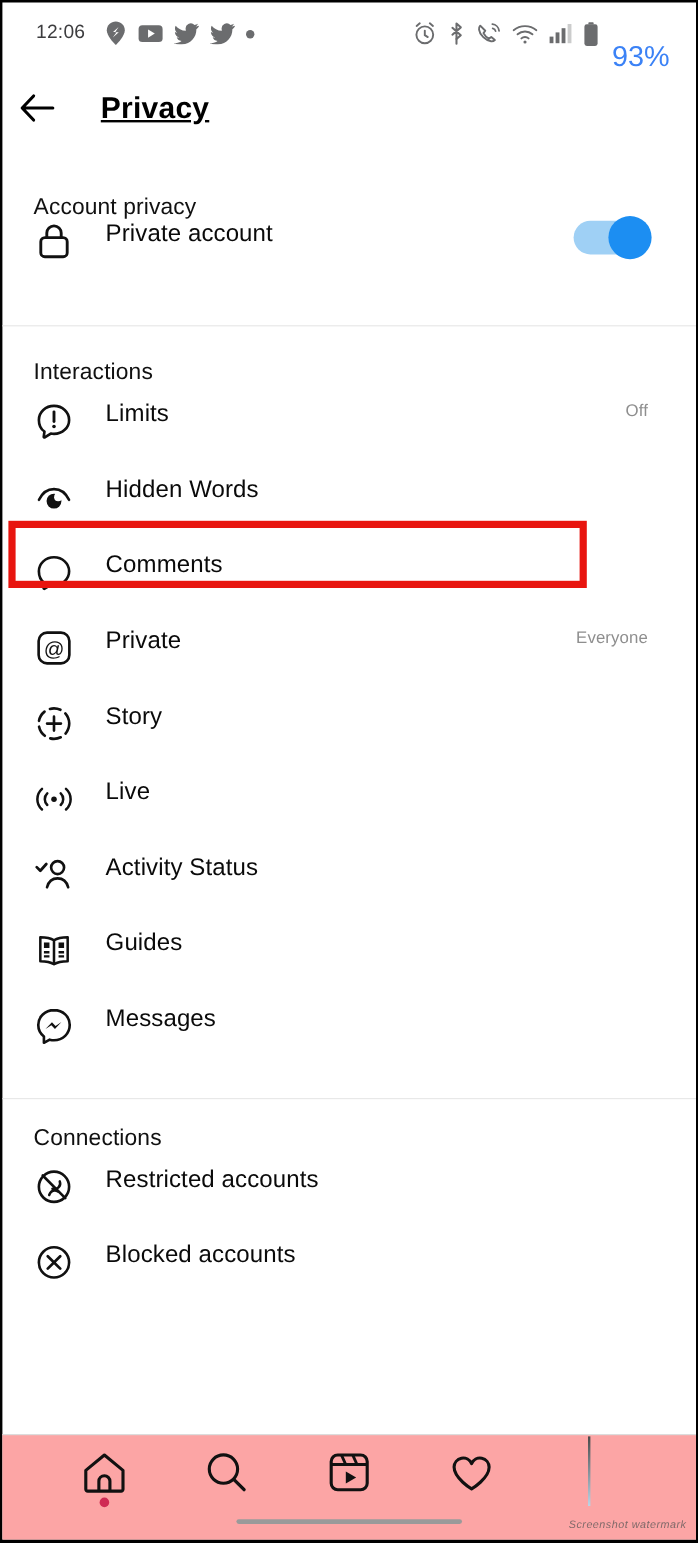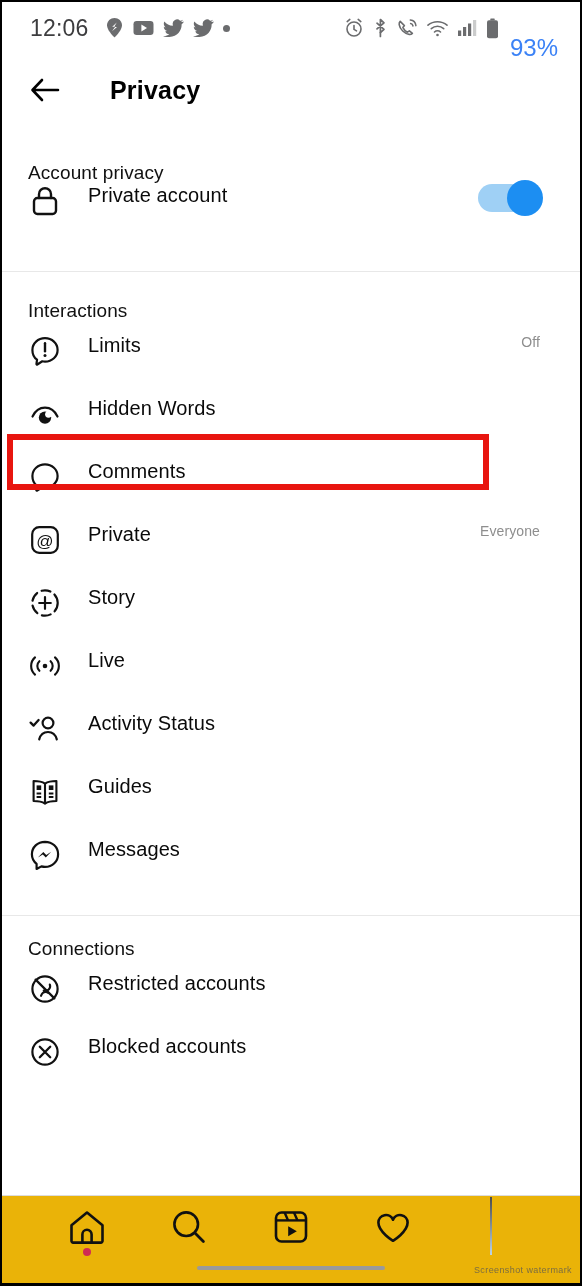--- a/index.html
+++ b/index.html
@@ -22,33 +22,34 @@
   
   .statusbar {
     height: 52px;
     display: flex;
     align-items: center;
     justify-content: space-between;
     padding: 0 22px 0 28px;
     color: #58595b;
   }
   .sb-left { display: flex; align-items: center; gap: 9px; }
-  .sb-time { font-size: 23px; color: #3d3d3f; letter-spacing: .2px; margin-right: 7px; }
+  .sb-time { font-size: 16px; color: #3d3d3f; letter-spacing: .2px; margin-right: 7px; }
   .sb-right { display: flex; align-items: center; gap: 9px; }
   .sb-batt { font-size: 24px; color: #3b82f6; margin-left: 2px; margin-top: 40px; }
   .ic { display: inline-flex; align-items: center; justify-content: center; }
   .dotmini { width: 7px; height: 7px; border-radius: 50%; background: #6b6c6e; display:inline-block; }
 
   
   .header {
     height: 72px;
     display: flex;
     align-items: center;
-    padding-left: 26px;
-    gap: 48px;
+    padding-left: 12px;
+    gap: 36px;
+    text-decoration: underline;
   }
   .back-arrow { width: 34px; height: 34px; cursor: pointer; }
   .page-title { font-size: 25px; font-weight: bold; color: #000; letter-spacing: .2px; }
 
   
   .spacer-top { height: 36px; }
   .section-title {
     font-size: 19px;
     color: #111;
     padding: 0 0 0 26px;
@@ -106,22 +107,23 @@
     border: 6px solid #e8150f;
     pointer-events: none;
     z-index: 5;
   }
 
   
   .bottomnav {
     position: absolute;
     left: 0; right: 0; bottom: 0;
     height: 88px;
-    background: #eab308;
+    background: #fca5a5;
     border-top: 1px solid #dcdcdc;
+    font-style: italic;
   }
   .nav-items {
     display: flex;
     align-items: center;
     height: 62px;
     padding: 0 34px;
   }
   .nav-item {
     flex: 1 1 0;
     display: flex;

